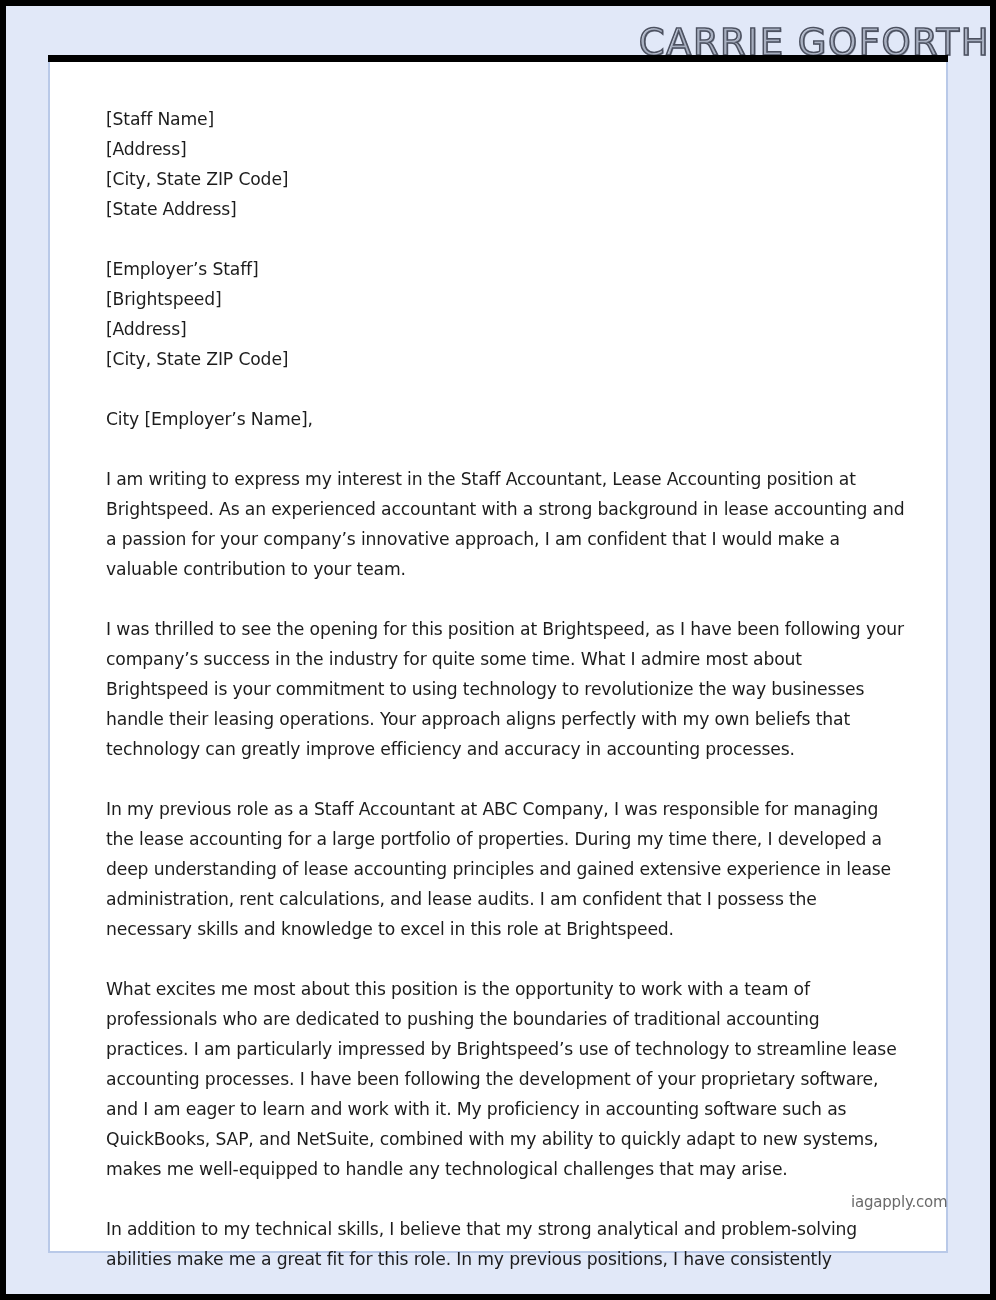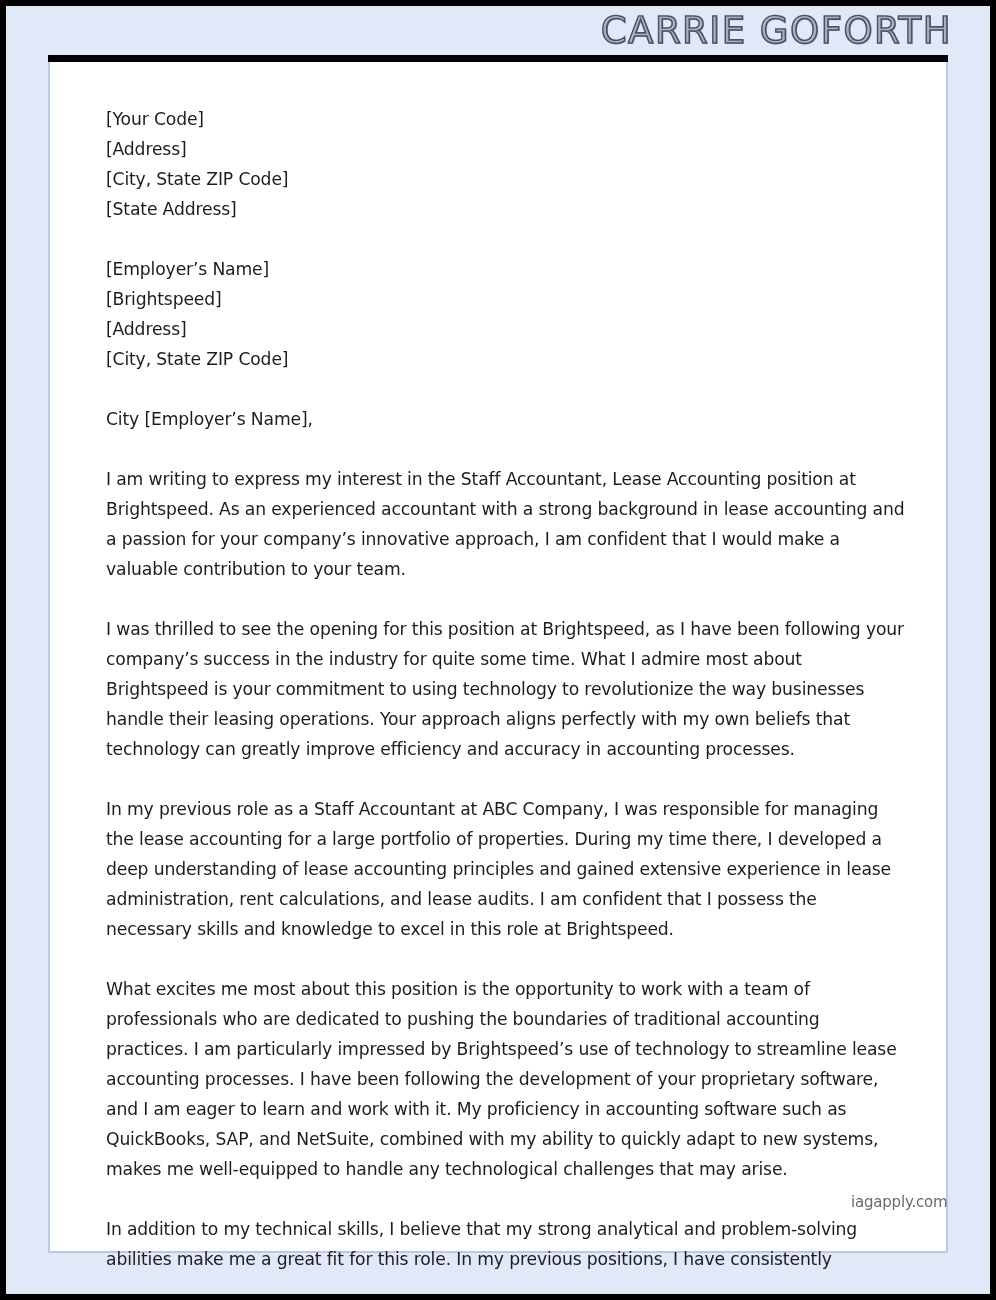--- a/index.html
+++ b/index.html
@@ -33,27 +33,26 @@
     width: 984px;
     height: 1288px;
     background: #e1e8f8;
     overflow: hidden;
   }
 
   
   #header {
     position: absolute;
     left: 0;
-    top: 0;
+    top: 12px;
     width: 984px;
     height: 49px;
     display: flex;
     align-items: center;
     justify-content: flex-end;
-    padding-right: 38px;
     box-sizing: border-box;
   }
   #header-name {
     font-family: "DejaVu Sans", sans-serif;
     font-size: 37px;
     font-weight: 400;
     letter-spacing: 1.5px;
     color: transparent;
     -webkit-text-stroke: 1.6px #4c5160;
     text-shadow: 1px 1px 0 rgba(120,128,145,0.55);
@@ -133,28 +132,28 @@
     <div id="header">
       <div id="header-name">CARRIE GOFORTH</div>
     </div>
 
     <div id="top-rule"></div>
 
     <div id="page">
       <div id="letter">
 
         <div class="blk">
-          <div class="addr-line">[Your Code]</div>
+          <div class="addr-line">[Staff Name]</div>
           <div class="addr-line">[Address]</div>
           <div class="addr-line">[City, State ZIP Code]</div>
           <div class="addr-line">[State Address]</div>
         </div>
 
         <div class="blk">
-          <div class="addr-line">[Employer’s Name]</div>
+          <div class="addr-line">[Employer’s Staff]</div>
           <div class="addr-line">[Brightspeed]</div>
           <div class="addr-line">[Address]</div>
           <div class="addr-line">[City, State ZIP Code]</div>
         </div>
 
         <div class="para">City [Employer’s Name],</div>
 
         <div class="para">I am writing to express my interest in the Staff Accountant, Lease Accounting position at Brightspeed. As an experienced accountant with a strong background in lease accounting and a passion for your company’s innovative approach, I am confident that I would make a valuable contribution to your team.</div>
         <div class="para">I was thrilled to see the opening for this position at Brightspeed, as I have been following your company’s success in the industry for quite some time. What I admire most about Brightspeed is your commitment to using technology to revolutionize the way businesses handle their leasing operations. Your approach aligns perfectly with my own beliefs that technology can greatly improve efficiency and accuracy in accounting processes.</div>
         <div class="para">In my previous role as a Staff Accountant at ABC Company, I was responsible for managing the lease accounting for a large portfolio of properties. During my time there, I developed a deep understanding of lease accounting principles and gained extensive experience in lease administration, rent calculations, and lease audits. I am confident that I possess the necessary skills and knowledge to excel in this role at Brightspeed.</div>

